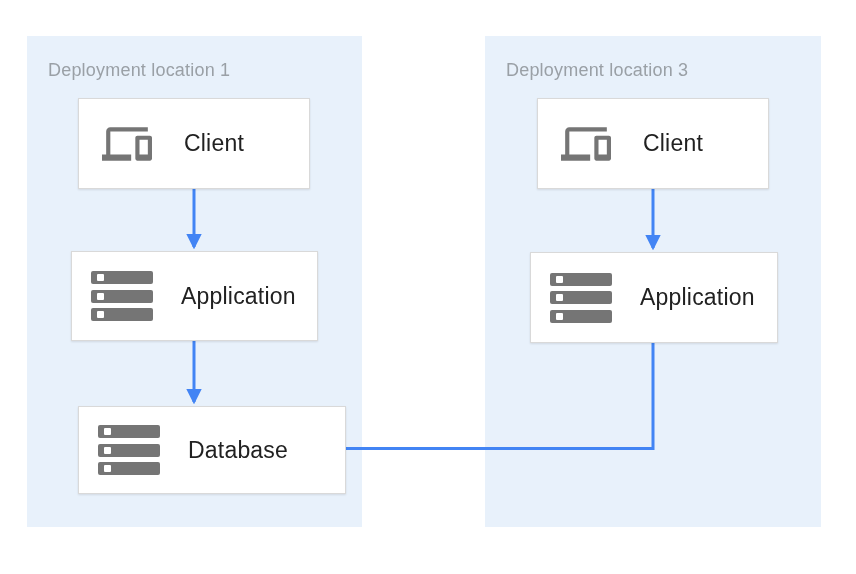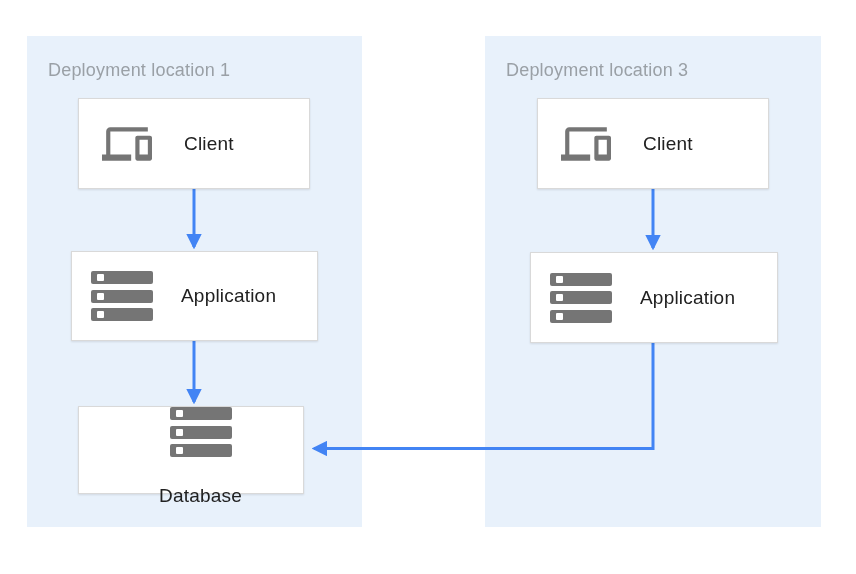--- a/index.html
+++ b/index.html
@@ -34,25 +34,25 @@
     border: 1px solid #D9D9D9;
     box-shadow: 0 1px 2px rgba(0,0,0,0.10);
     box-sizing: border-box;
     display: flex;
     align-items: center;
     padding-left: 19px;
     gap: 28px;
   }
   .node-l-client { left: 78px;  top: 98px;  width: 232px; height: 91px; }
   .node-l-app    { left: 71px;  top: 251px; width: 247px; height: 90px; }
-  .node-l-db     { left: 78px;  top: 406px; width: 226px; height: 88px; flex-direction: column; }
+  .node-l-db     { left: 78px;  top: 406px; width: 268px; height: 88px; }
   .node-r-client { left: 537px; top: 98px;  width: 232px; height: 91px; }
   .node-r-app    { left: 530px; top: 252px; width: 248px; height: 91px; }
   .node-label {
-    font-size: 19px;
+    font-size: 23px;
     letter-spacing: 0.2px;
     color: #212121;
     white-space: nowrap;
   }
   .icon { display: inline-flex; flex: none; }
   
   .icon-server {
     width: 62px;
     height: 50px;
     flex-direction: column;

